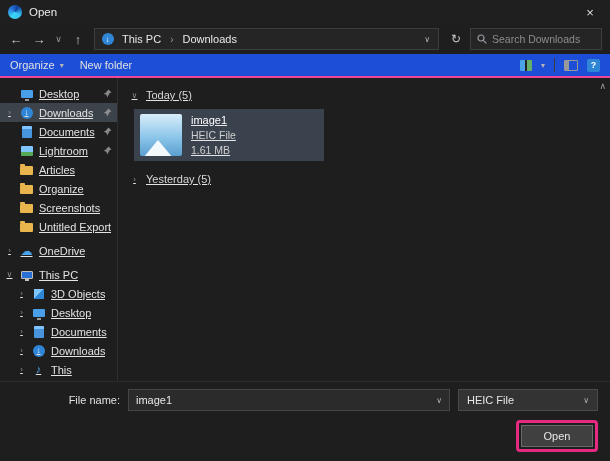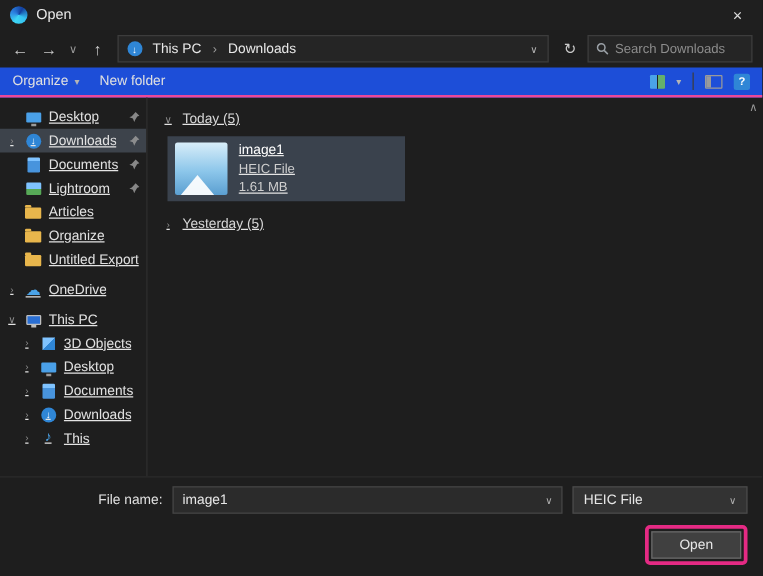--- a/index.html
+++ b/index.html
@@ -90,21 +90,21 @@
     background: #3a424d; margin: 0 0 12px 6px; }
   .thumb { width: 42px; height: 42px; border-radius: 2px; position: relative; overflow: hidden; flex: 0 0 auto;
     background: linear-gradient(180deg, #d8edf9 0%, #8cc6ea 55%, #5b9fd1 100%); }
   .thumb::after { content: ""; position: absolute; bottom: -2px; left: 3px;
     border-left: 15px solid transparent; border-right: 15px solid transparent; border-bottom: 18px solid #ffffff; opacity: .92; }
   .file-meta { display: flex; flex-direction: column; gap: 3px; min-width: 0; }
   .file-name { color: #ffffff; font-size: 11px; }
   .file-sub { color: #cfcfcf; font-size: 10.5px; }
 
   
-  .footer { flex: 0 0 auto; border-top: 1px solid #2b2b2b; padding: 7px 12px 9px 12px;
+  .footer { flex: 0 0 auto; border-top: 1px solid #2b2b2b; padding: 7px 12px 9px 2px;
     display: flex; flex-direction: column; gap: 9px; }
   .fn-row { display: flex; align-items: center; gap: 8px; }
   .fn-label { width: 118px; flex: 0 0 auto; text-align: right; color: #e0e0e0; }
   .fn-input-wrap { flex: 1; height: 22px; background: #2b2b2b; border: 1px solid #454545;
     display: flex; align-items: center; padding: 0 7px; gap: 5px; }
   .fn-input { flex: 1; min-width: 0; background: transparent; border: 0; outline: 0; color: #e8e8e8;
     font: 11px "Liberation Sans", sans-serif; }
   .combo-caret { color: #b0b0b0; font-size: 8px; }
   .type-combo { flex: 0 0 140px; height: 22px; background: #333333; border: 1px solid #4a4a4a;
     display: flex; align-items: center; gap: 6px; padding: 0 8px; }
@@ -231,20 +231,27 @@
       </div>
 
       <div class="side-row">
         <span class="chev"></span>
         <span class="icon">
             <span class="folder-glyph"></span>
           </span>
         <span class="side-label">Organize</span>
       </div>
 
+      <div class="side-row">
+        <span class="chev"></span>
+        <span class="icon">
+            <span class="folder-glyph"></span>
+          </span>
+        <span class="side-label">Screenshots</span>
+      </div>
 
       <div class="side-row">
         <span class="chev"></span>
         <span class="icon">
             <span class="folder-glyph"></span>
           </span>
         <span class="side-label">Untitled Export</span>
       </div>
 
       <div class="group-gap"></div>

